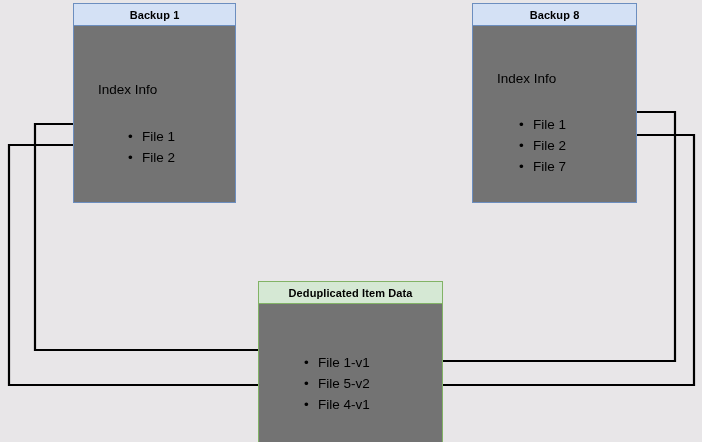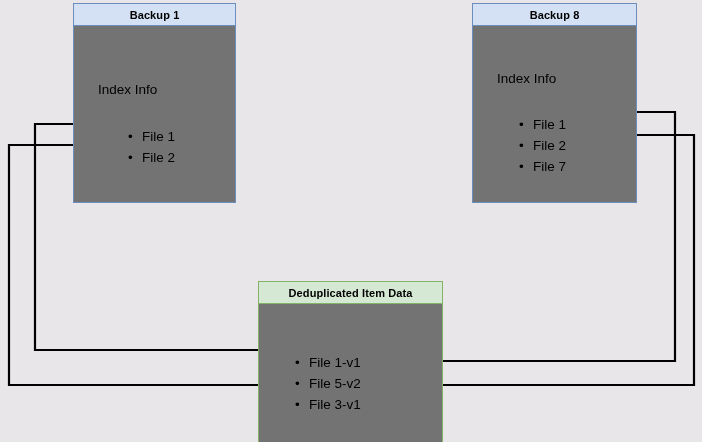--- a/index.html
+++ b/index.html
@@ -138,27 +138,27 @@
         </li>
       </ul>
     </div>
   </div>
 
   <div class="box green" style="left:258px; top:281px; width:185px; height:163px;">
     <div class="box-header">
       <span>Deduplicated Item Data</span>
     </div>
     <div class="box-body">
-      <ul class="file-list" style="left:36px; top:48px;">
+      <ul class="file-list" style="left:45px; top:48px;">
         <li>
           <span>File 1-v1</span>
         </li>
         <li>
           <span>File 5-v2</span>
         </li>
         <li>
-          <span>File 3-v1</span>
+          <span>File 4-v1</span>
         </li>
       </ul>
     </div>
   </div>
 
 </div>
 
 </body></html>

